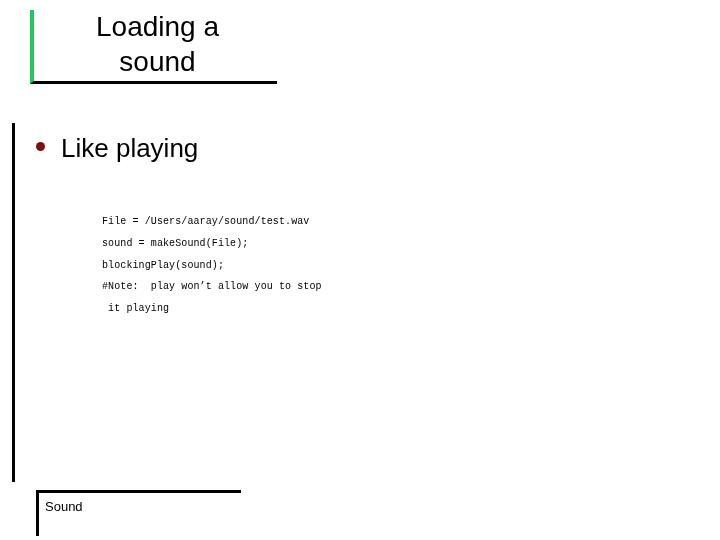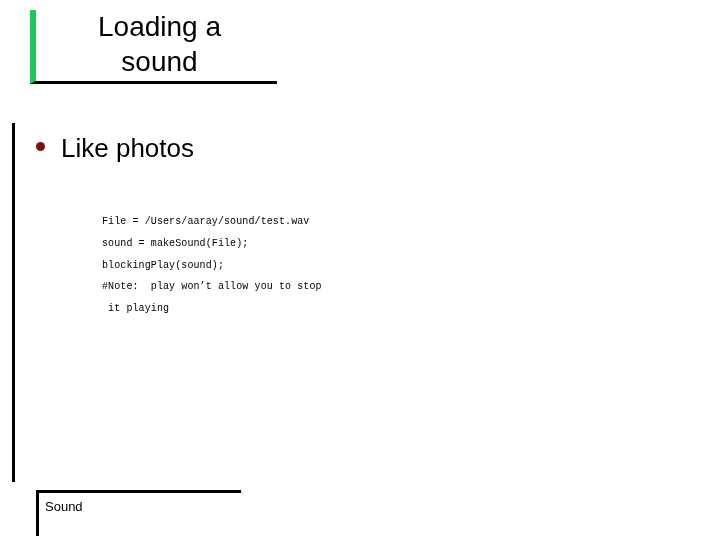--- a/index.html
+++ b/index.html
@@ -26,21 +26,21 @@
     background: #ffffff;
   }
 
   
   .title-block {
     position: absolute;
     left: 30px;
     top: 10px;
     width: 247px;
     height: 74px;
-    border-left: 6px solid #22c55e;
+    border-left: 4px solid #22c55e;
     border-bottom: 3px solid #000000;
     box-sizing: border-box;
   }
   .title-text {
     position: absolute;
     left: 0;
     top: -1px;
     width: 247px;
     text-align: center;
     font-family: "Liberation Sans", sans-serif;
@@ -130,21 +130,21 @@
 
   <div class="title-block">
     <div class="title-text">Loading a
 sound</div>
   </div>
 
   <div class="body-rule"></div>
 
   <div class="bullet-row">
     <span class="bullet-dot"></span>
-    <span class="bullet-text">Like photos</span>
+    <span class="bullet-text">Like playing</span>
   </div>
 
   <div class="code-block">File = /Users/aaray/sound/test.wav
 sound = makeSound(File);
 blockingPlay(sound);
 #Note:  play won’t allow you to stop
  it playing</div>
 
   <div class="footer-block">
     <div class="footer-text">Sound</div>

